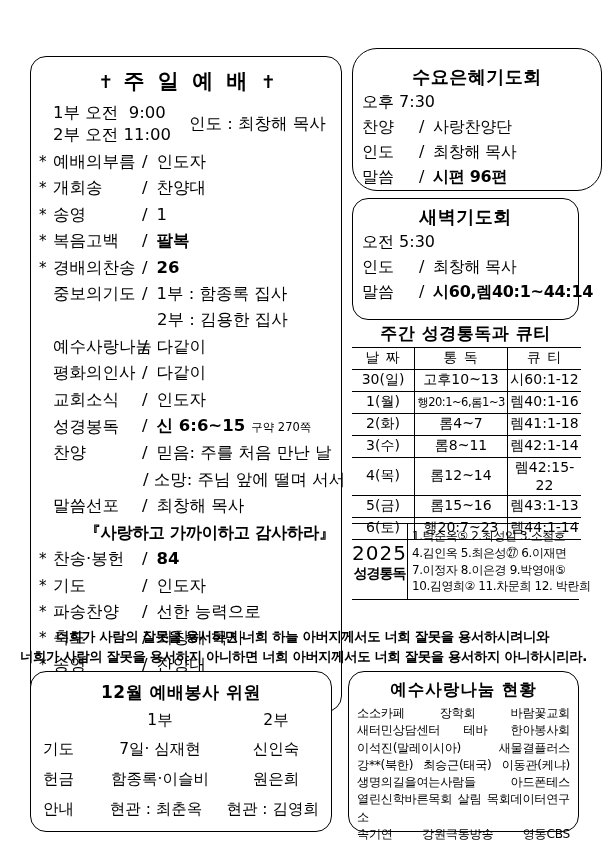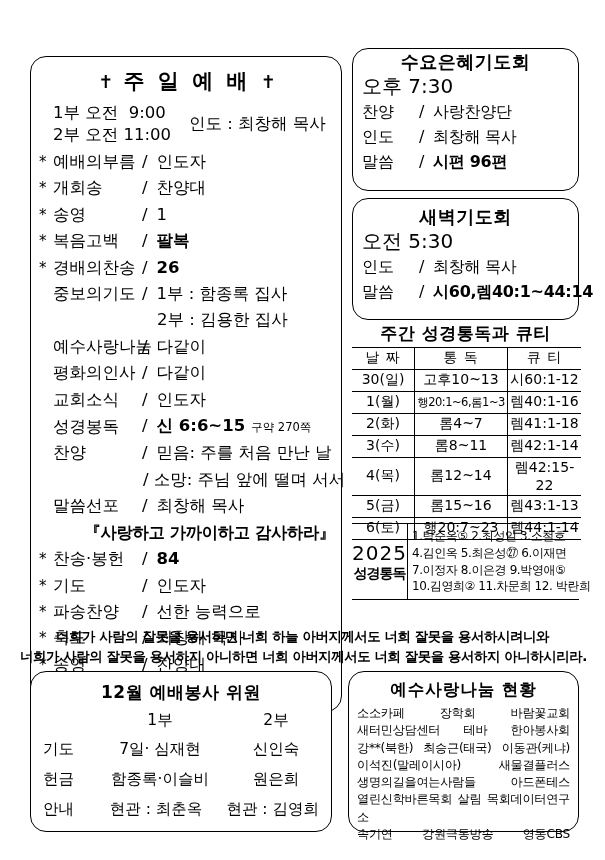--- a/index.html
+++ b/index.html
@@ -23,24 +23,24 @@
   .lbl{display:inline-block;width:88px;text-align:justify;text-align-last:justify;vertical-align:bottom;}
   .sl{margin-left:1px;}
   .val{margin-left:9px;}
   .b{font-weight:bold;}
   .note{font-size:11.5px;margin-left:6px;}
   .cont-value{padding-left:118px;}
   .cont-slash{padding-left:104px;}
   .sermon-line{font-weight:bold;font-size:16.3px;line-height:26.4px;text-align:right;letter-spacing:-0.3px;white-space:nowrap;}
 
   
-  .wed{left:352px;top:48px;width:227px;height:143px;padding:1px 9px;}
+  .wed{left:352px;top:48px;width:250px;height:143px;padding:16px 9px;border-radius:25px;}
   .dawn{left:352px;top:198px;width:227px;height:122px;padding:6px 9px;}
   .b-title{text-align:center;font-weight:bold;font-size:18px;letter-spacing:0.5px;}
-  .ptime{font-size:20px;line-height:25px;}
+  .ptime{font-size:16px;line-height:25px;}
   .prow{font-size:16px;line-height:25px;white-space:nowrap;letter-spacing:-0.3px;}
   .lbl2{display:inline-block;width:56px;text-align:justify;text-align-last:justify;letter-spacing:0;}
 
   
   .weekly{position:absolute;left:352px;top:322px;width:227px;}
   .w-title{font-weight:bold;font-size:17px;text-align:center;margin-bottom:2px;letter-spacing:0.5px;white-space:nowrap;}
   .weekly table{border-collapse:collapse;width:100%;table-layout:fixed;}
   .weekly th{font-size:15px;font-weight:normal;letter-spacing:1px;}
   .weekly td,.weekly th{text-align:center;border-top:1.5px solid #000;padding:1px 0 2px 0;font-size:14px;}
   .weekly tr:last-child td{border-bottom:1.5px solid #000;}
@@ -224,19 +224,19 @@
         <span class="dec-c2">현관 : 김영희</span>
       </div>
     </div>
 </div>
 
 <div class="box jesus">
   <div class="j-title">예수사랑나눔 현황</div>
   <div id="jesus-lines">
       <div class="j-line">소소카페 장학회 바람꽃교회</div>
       <div class="j-line">새터민상담센터 테바 한아봉사회</div>
+      <div class="j-line">이석진(말레이시아) 새물결플러스</div>
       <div class="j-line">강**(북한) 최승근(태국) 이동관(케냐)</div>
-      <div class="j-line">이석진(말레이시아) 새물결플러스</div>
       <div class="j-line">생명의길을여는사람들 아드폰테스</div>
       <div class="j-line">열린신학바른목회 살림 목회데이터연구소</div>
       <div class="j-line">속기연 강원극동방송 영동CBS</div>
     </div>
 </div>
 
 </body></html>

